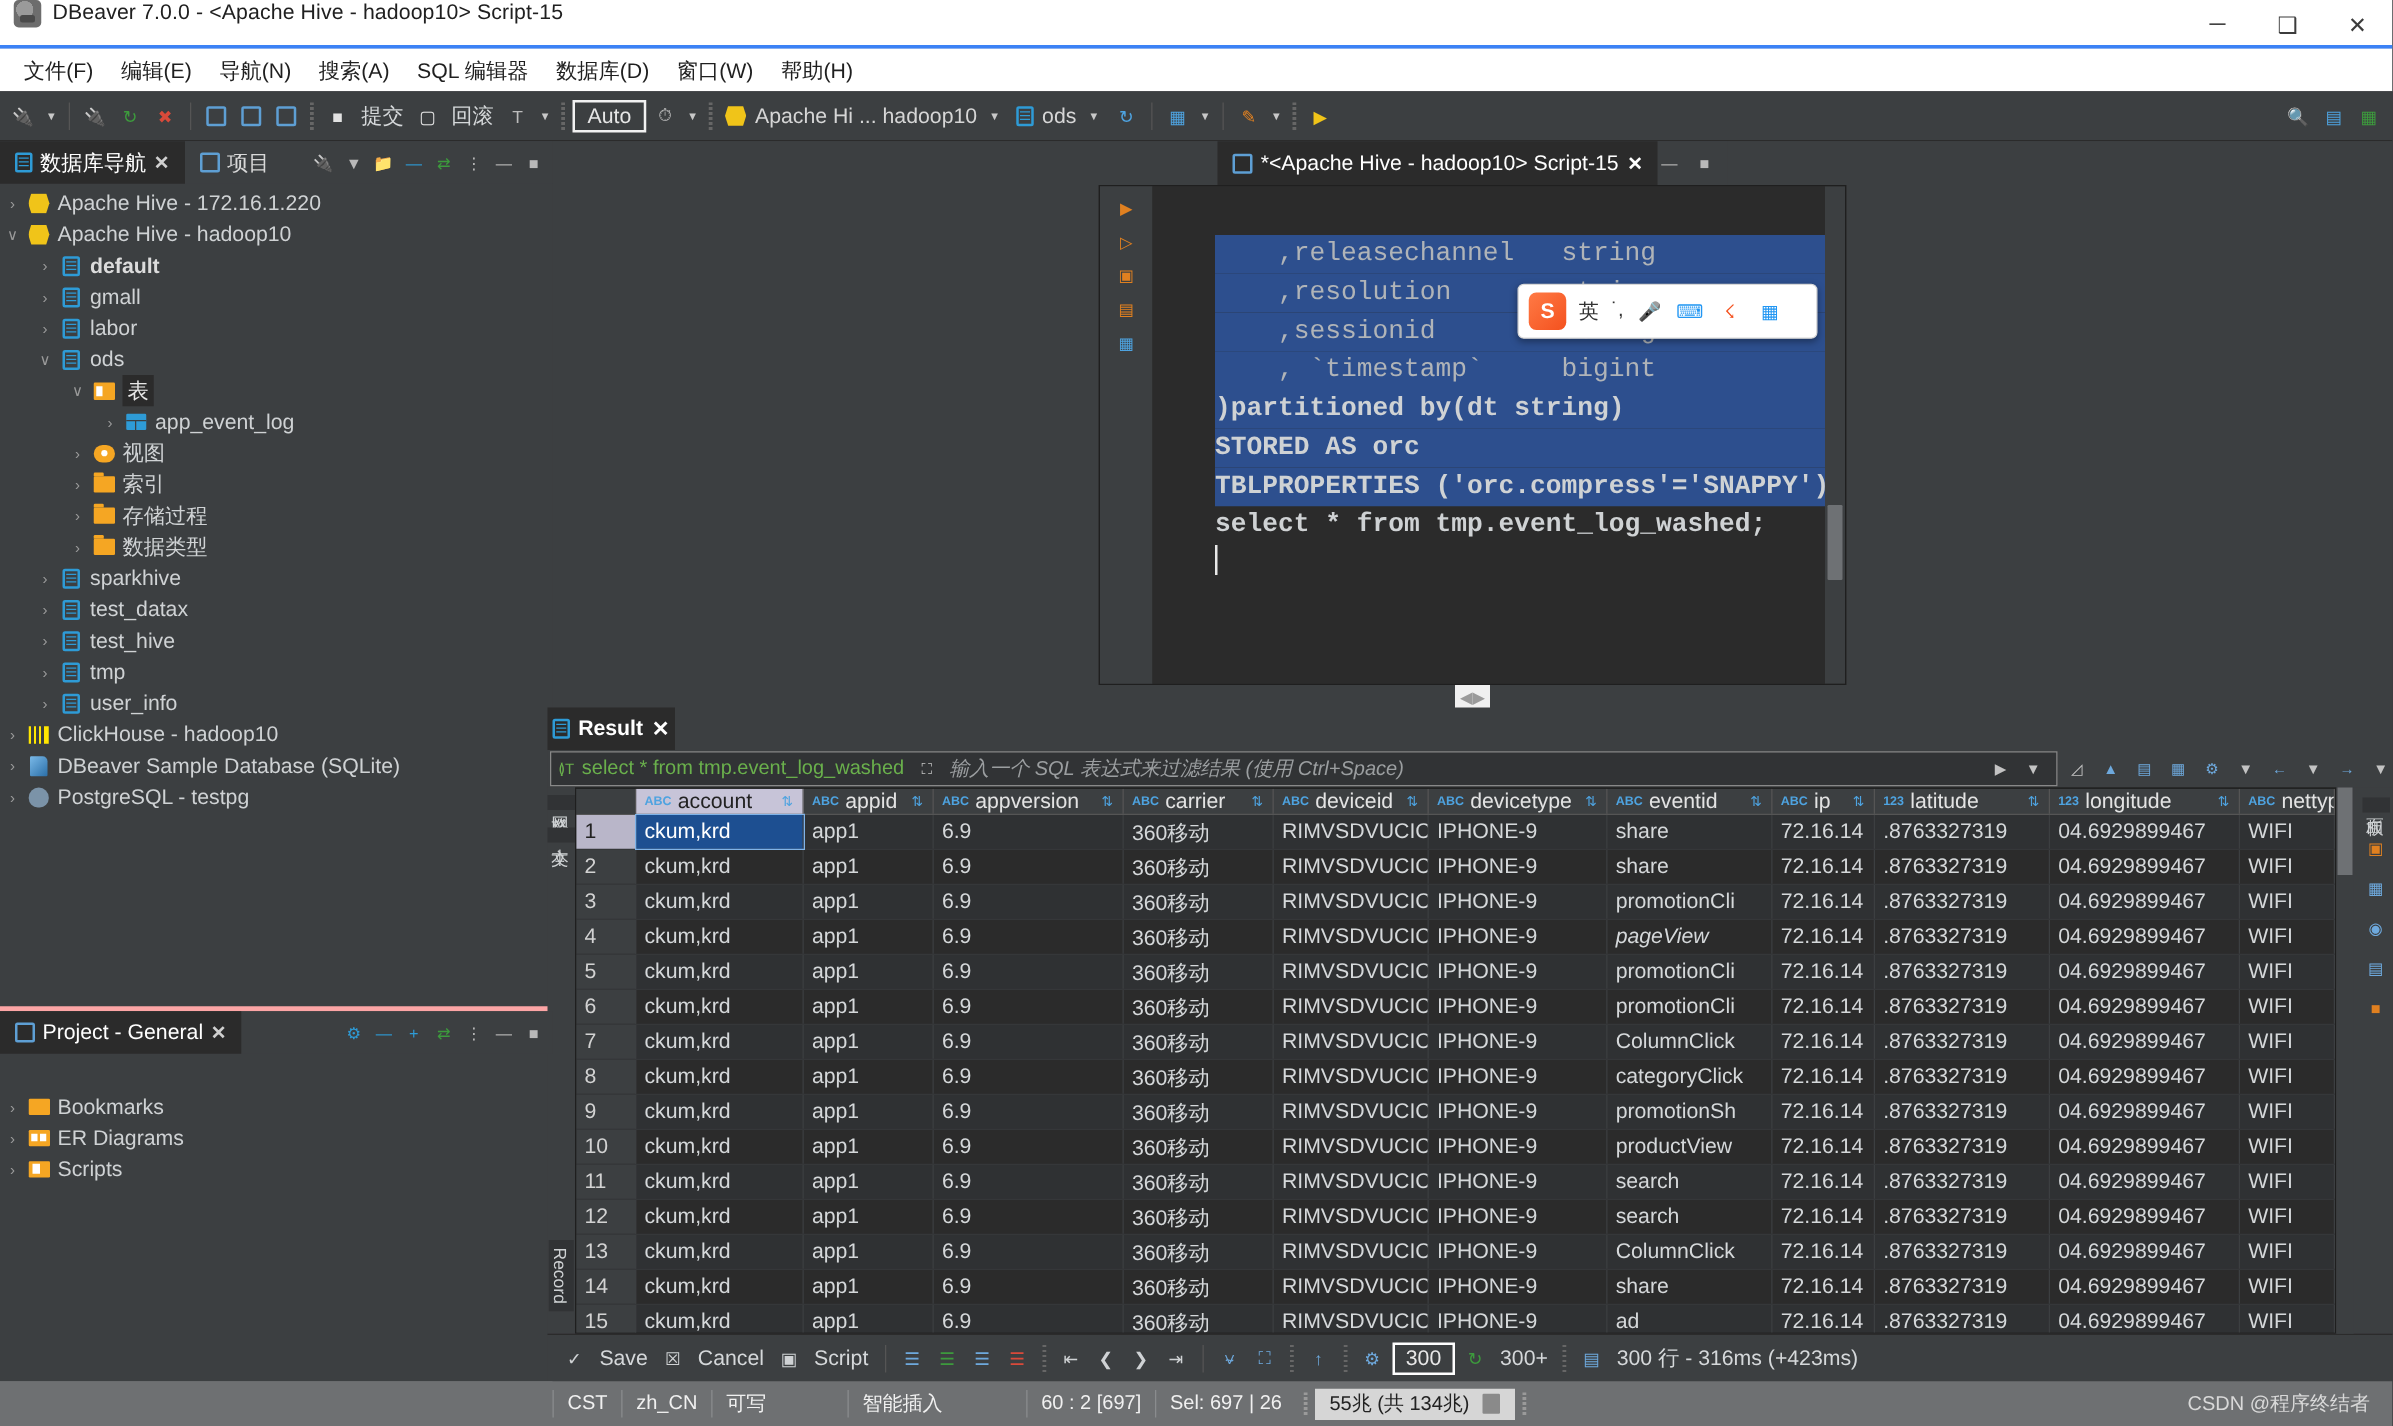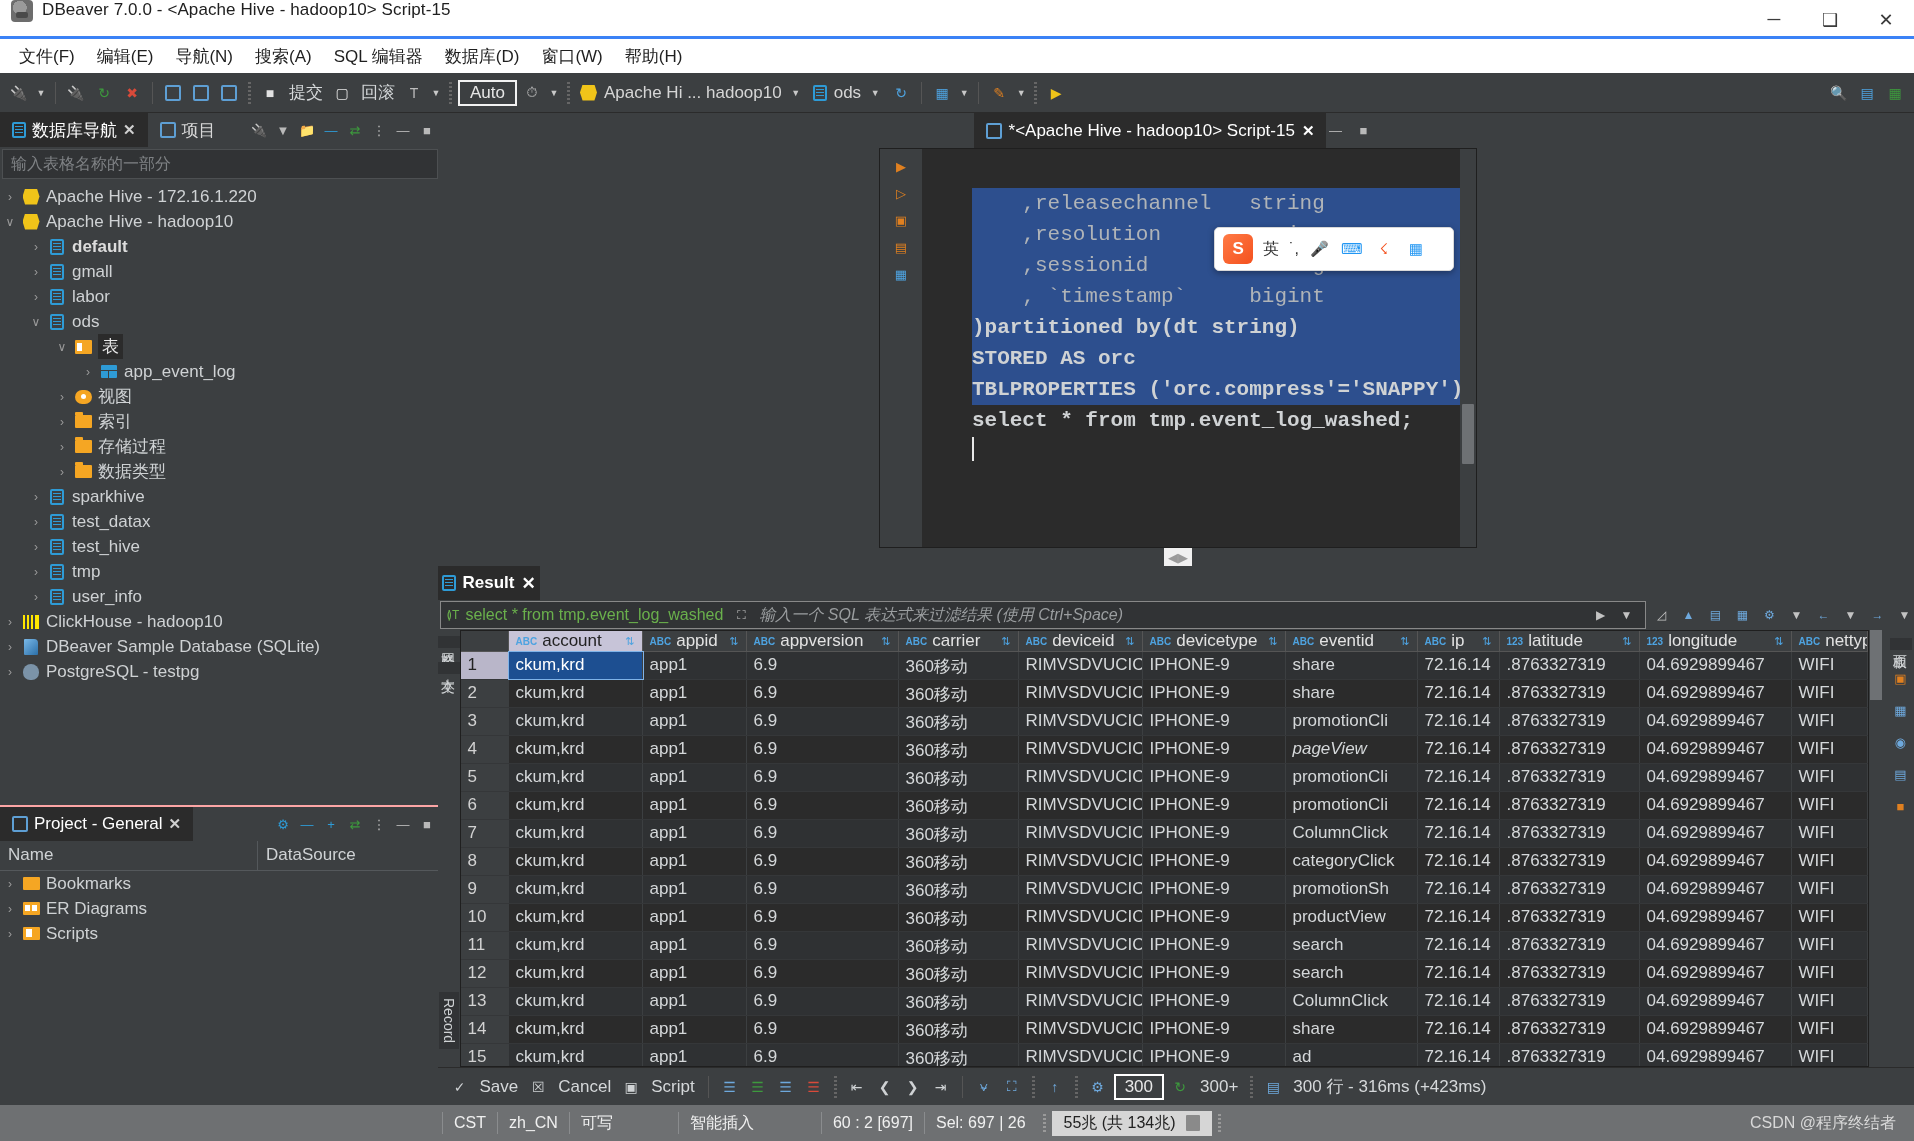--- a/index.html
+++ b/index.html
@@ -105,21 +105,21 @@
   .ic-sqlite{ width:14px;height:16px;background:linear-gradient(135deg,#7ab9e8,#2b6fa8);border-radius:1px 4px 1px 1px;}
   .ic-pg{ width:16px;height:16px;background:#7b93a8;border-radius:50% 50% 45% 45%;}
   .ic-bm{ width:17px;height:13px;background:#f5a623;border-radius:1px;}
   .ic-er{ width:17px;height:13px;background:#f5a623;border-radius:1px;position:relative;}
   .ic-er:after{content:"";position:absolute;left:2px;top:3px;width:5px;height:6px;background:#fff;
      box-shadow:7px 0 0 0 #fff;}
   .ic-scr{ width:17px;height:13px;background:#f5a623;border-radius:1px;position:relative;}
   .ic-scr:after{content:"";position:absolute;left:3px;top:2px;width:6px;height:8px;background:#fff;}
 
   
-  .projpanel{ height:300px; flex:0 0 300px; display:flex; flex-direction:column; border-top:2px solid #fca5a5;}
+  .projpanel{ height:300px; flex:0 0 300px; display:flex; flex-direction:column; border-top:4px solid #fca5a5;gap:30px;}
   .gridhdr{ display:flex; height:30px; background:#3c3f41; border-bottom:1px solid #54585b; font-size:17px;}
   .gridhdr .c{ padding:4px 8px; color:#cfd2d4; border-right:1px solid #54585b;}
   .gridhdr .c1{ width:258px; flex:0 0 258px; }
   .gridhdr .c2{ flex:1; }
 
   
   .rightcol{ flex:1; display:flex; flex-direction:column; min-width:0; background:#3c3f41;align-items:center; }
   .edtabstrip{ height:35px; display:flex; align-items:stretch; background:#3c3f41; position:relative;}
   .edtab{ display:flex;align-items:center;gap:7px;padding:0 12px;background:#2b2b2b;color:#ffffff;font-size:17px;}
   .edtab .x{ font-weight:bold; font-size:15px; }
@@ -312,23 +312,20 @@
           <span class="mini">▼</span>
           <span class="mini" style="color:#cfd2d4">📁</span>
           <span class="mini" style="color:#2e9bd6">―</span>
           <span class="mini" style="color:#3d9a3d">⇄</span>
           <span class="mini">⋮</span>
           <span class="mini">—</span>
           <span class="mini">■</span>
         </div>
       </div>
 
-      <div class="filterbox">
-        <span>输入表格名称的一部分</span>
-      </div>
 
       <div class="tree">
         <div class="node" style="padding-left:0px">
           <span class="arrow">›</span>
           <span class="ico">
               <span class="ic-hive"></span>
             </span>
           <span class="lbl">Apache Hive - 172.16.1.220</span>
         </div>
         <div class="node" style="padding-left:0px">
@@ -475,24 +472,20 @@
           </div>
           <div class="tabtools">
             <span class="mini" style="color:#2e9bd6">⚙</span>
             <span class="mini" style="color:#2e9bd6">―</span>
             <span class="mini" style="color:#2e9bd6">+</span>
             <span class="mini" style="color:#3d9a3d">⇄</span>
             <span class="mini">⋮</span>
             <span class="mini">—</span>
             <span class="mini">■</span>
           </div>
-        </div>
-        <div class="gridhdr">
-          <div class="c c1">Name</div>
-          <div class="c c2">DataSource</div>
         </div>
         <div>
           <div class="node" style="padding-left:0px">
             <span class="arrow">›</span>
             <span class="ico">
                 <span class="ic-bm"></span>
               </span>
             <span class="lbl">Bookmarks</span>
           </div>
           <div class="node" style="padding-left:0px">

